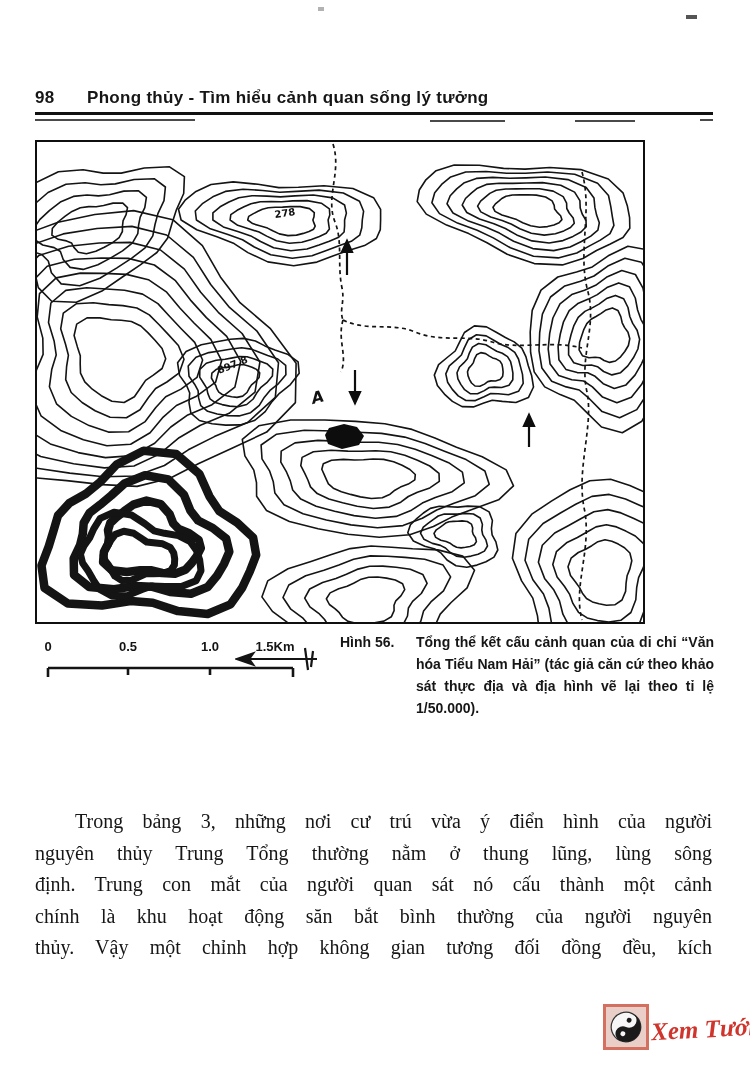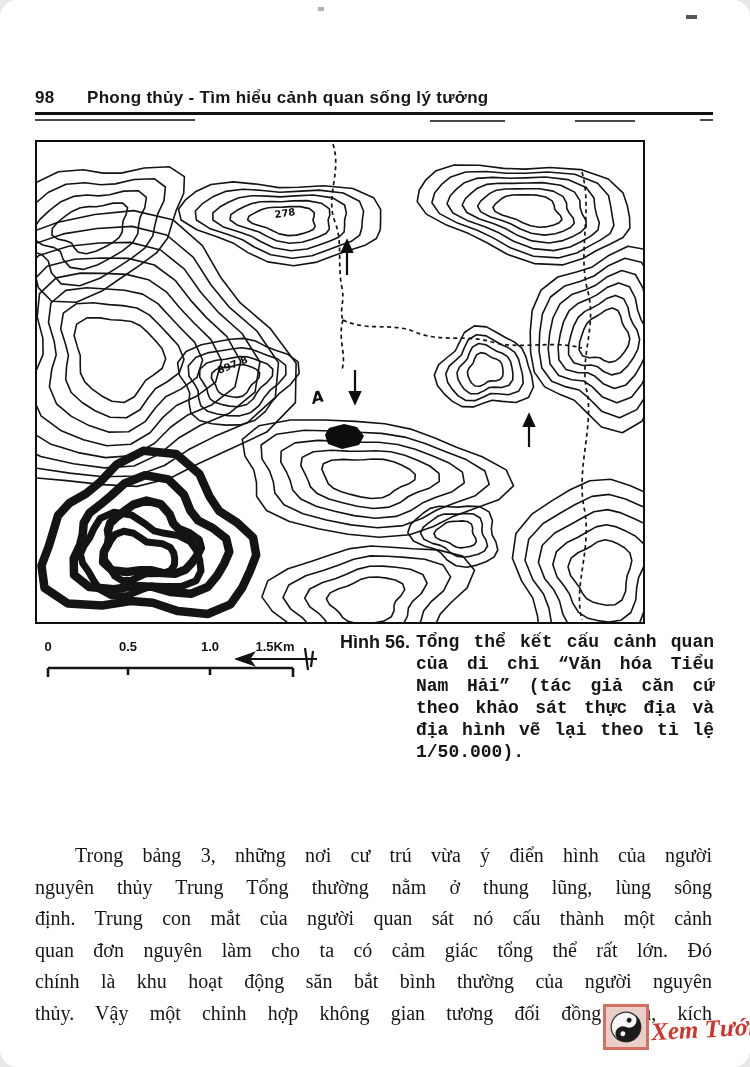--- a/index.html
+++ b/index.html
@@ -1,49 +1,48 @@
 <!DOCTYPE html>
 <html><head>
 <meta charset="utf-8">
 <style>
   html,body { margin:0; padding:0; background:#e8e8e8; }
   .page {
     position:relative; width:750px; height:1067px; margin:0 auto;
     background:#ffffff; overflow:hidden; color:#161616;
     font-family:"Liberation Serif", serif;
-    border-radius:17px;
   }
   
   .header { position:absolute; left:35px; top:88px; width:677px;
     font-family:"Liberation Sans", sans-serif; font-weight:bold; font-size:17px; letter-spacing:.3px; }
   .header .pno { display:inline-block; width:52px; }
   .header-rule { position:absolute; left:35px; top:112px; width:678px; height:3px; background:#111; }
   .rule-artifact { position:absolute; height:2px; background:#2a2a2a; opacity:.85; }
   .speck { position:absolute; background:#555; }
   
   .map-box { position:absolute; left:35px; top:140px; width:606px; height:480px;
     border:2.5px solid #0f0f0f; background:#fff; }
   .map-box svg { display:block; width:100%; height:100%; }
   
   .scalebar { position:absolute; left:38px; top:638px; }
   .compass  { position:absolute; left:235px; top:646px; }
   
   .caption { position:absolute; left:340px; top:631px; width:374px;
     font-family:"Liberation Sans", sans-serif; font-weight:bold;
-    font-size:18px; line-height:22px; display:flex; }
+    font-size:14px; line-height:22px; display:flex; }
   .caption .cap-label { flex:0 0 76px; }
-  .caption .cap-text  { flex:1; text-align:justify;font-family:Liberation Mono, monospace; }
+  .caption .cap-text  { flex:1; text-align:justify; }
   
   .heading { position:absolute; left:35px; top:733px; width:677px;
     font-weight:bold; font-size:21.5px; line-height:34px; letter-spacing:.2px; }
   .heading .h-line1 { text-indent:40px; }
   .heading .h-line2 { text-indent:95px; }
   
   .body-text { position:absolute; left:35px; top:806px; width:677px;
-    font-size:20px; line-height:31.5px;margin-top:34px; }
+    font-size:20px; line-height:31.5px; }
   .body-text .line { text-align:justify; text-align-last:justify; white-space:nowrap; }
   .body-text .line.indent { padding-left:40px; }
   
   .watermark { position:absolute; left:603px; top:1004px; display:flex; align-items:flex-start; z-index:5; }
   .wm-square { width:40px; height:40px; border:3px solid #d4705f; background:#e9cfc8;
     display:flex; align-items:center; justify-content:center; }
   .wm-text { font-family:"Liberation Serif", serif; font-style:italic; font-weight:bold;
     font-size:25px; color:#cf352c; transform:rotate(-3deg); margin:10px 0 0 2px; white-space:nowrap; }
 </style>
 </head>
@@ -181,21 +180,20 @@
   <div class="caption">
     <span class="cap-label">Hình 56.</span>
     <span class="cap-text">Tổng thể kết cấu cảnh quan của di chỉ “Văn hóa Tiểu Nam Hải” (tác giả căn cứ theo khảo sát thực địa và địa hình vẽ lại theo tỉ lệ 1/50.000).</span>
   </div>
 
 
   <div class="body-text">
     <div class="line indent">Trong bảng 3, những nơi cư trú vừa ý điển hình của người</div>
     <div class="line">nguyên thủy Trung Tổng thường nằm ở thung lũng, lùng sông</div>
     <div class="line">định. Trung con mắt của người quan sát nó cấu thành một cảnh</div>
-    <div class="line">quan đơn nguyên làm cho ta có cảm giác tổng thể rất lớn. Đó</div>
     <div class="line">chính là khu hoạt động săn bắt bình thường của người nguyên</div>
     <div class="line">thủy. Vậy một chỉnh hợp không gian tương đối đồng đều, kích</div>
   </div>
 
   <div class="watermark">
     <div class="wm-square">
       <svg width="32" height="32" viewBox="0 0 40 40">
         <g transform="rotate(25 20 20)">
           <circle cx="20" cy="20" r="18.5" fill="#f6f6f6" stroke="#333" stroke-width="1.5"></circle>
           <path d="M20 1.5 a18.5 18.5 0 0 1 0 37 a9.25 9.25 0 0 1 0 -18.5 a9.25 9.25 0 0 0 0 -18.5 Z" fill="#1a1a1a"></path>

